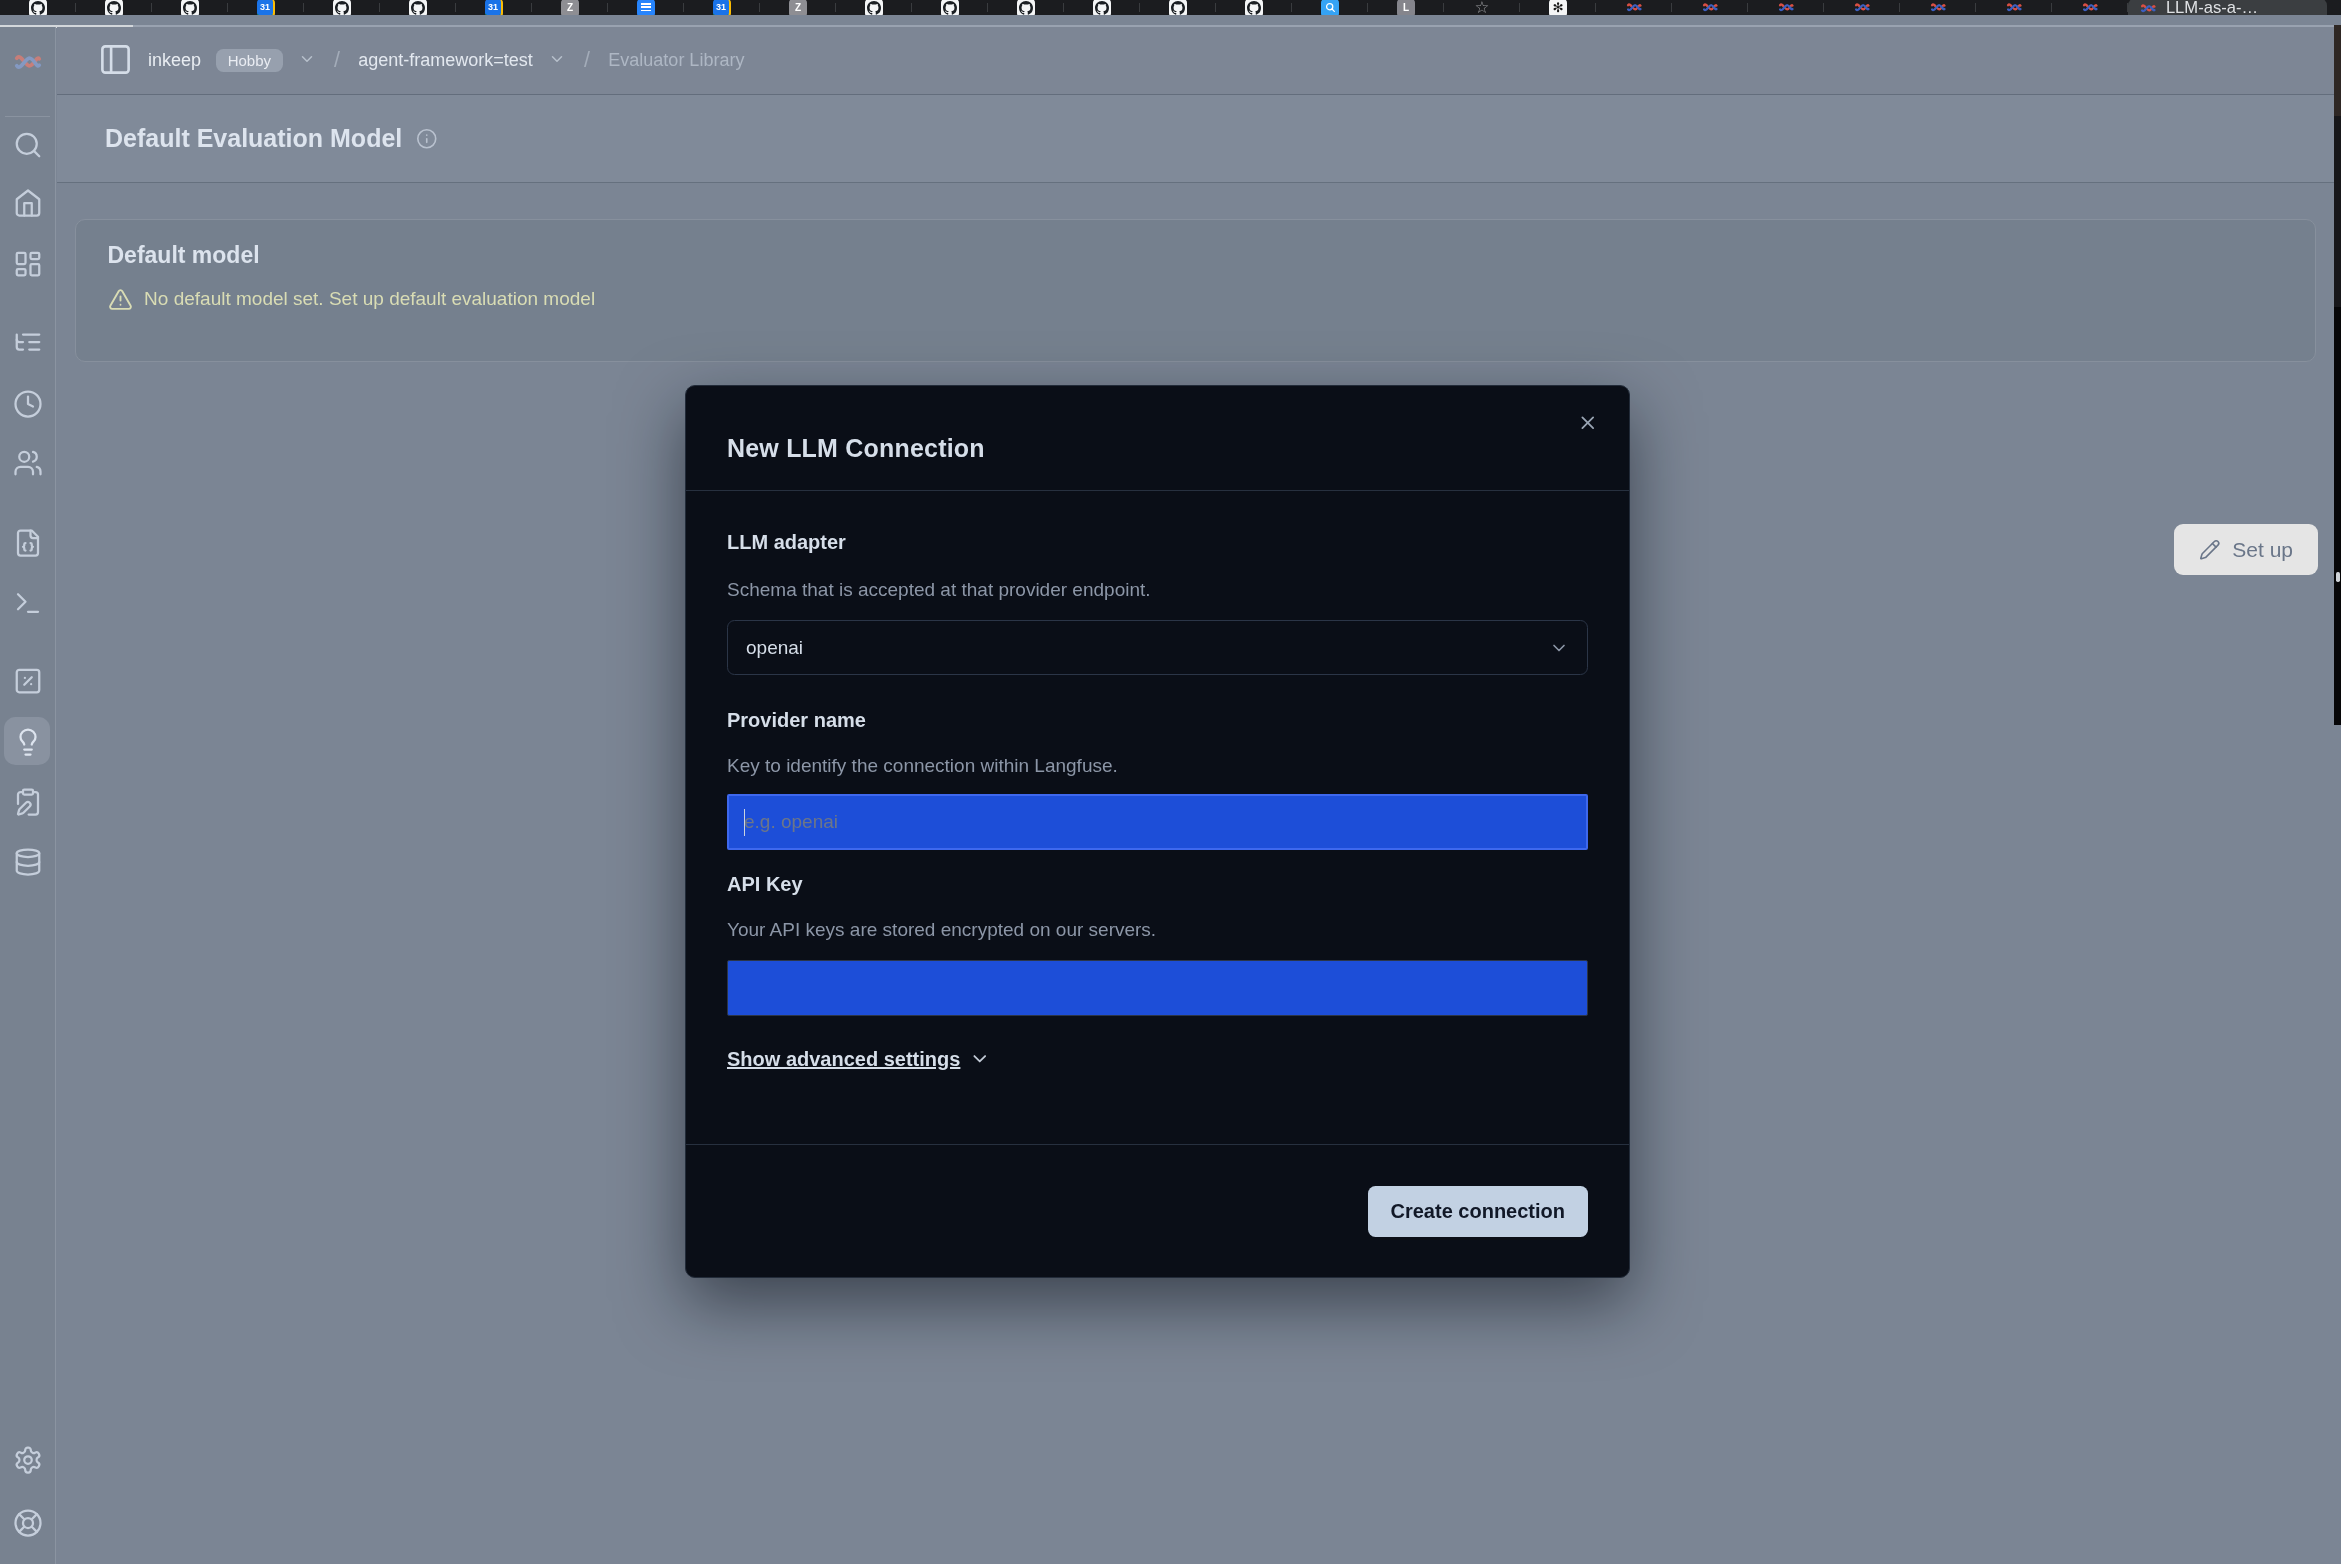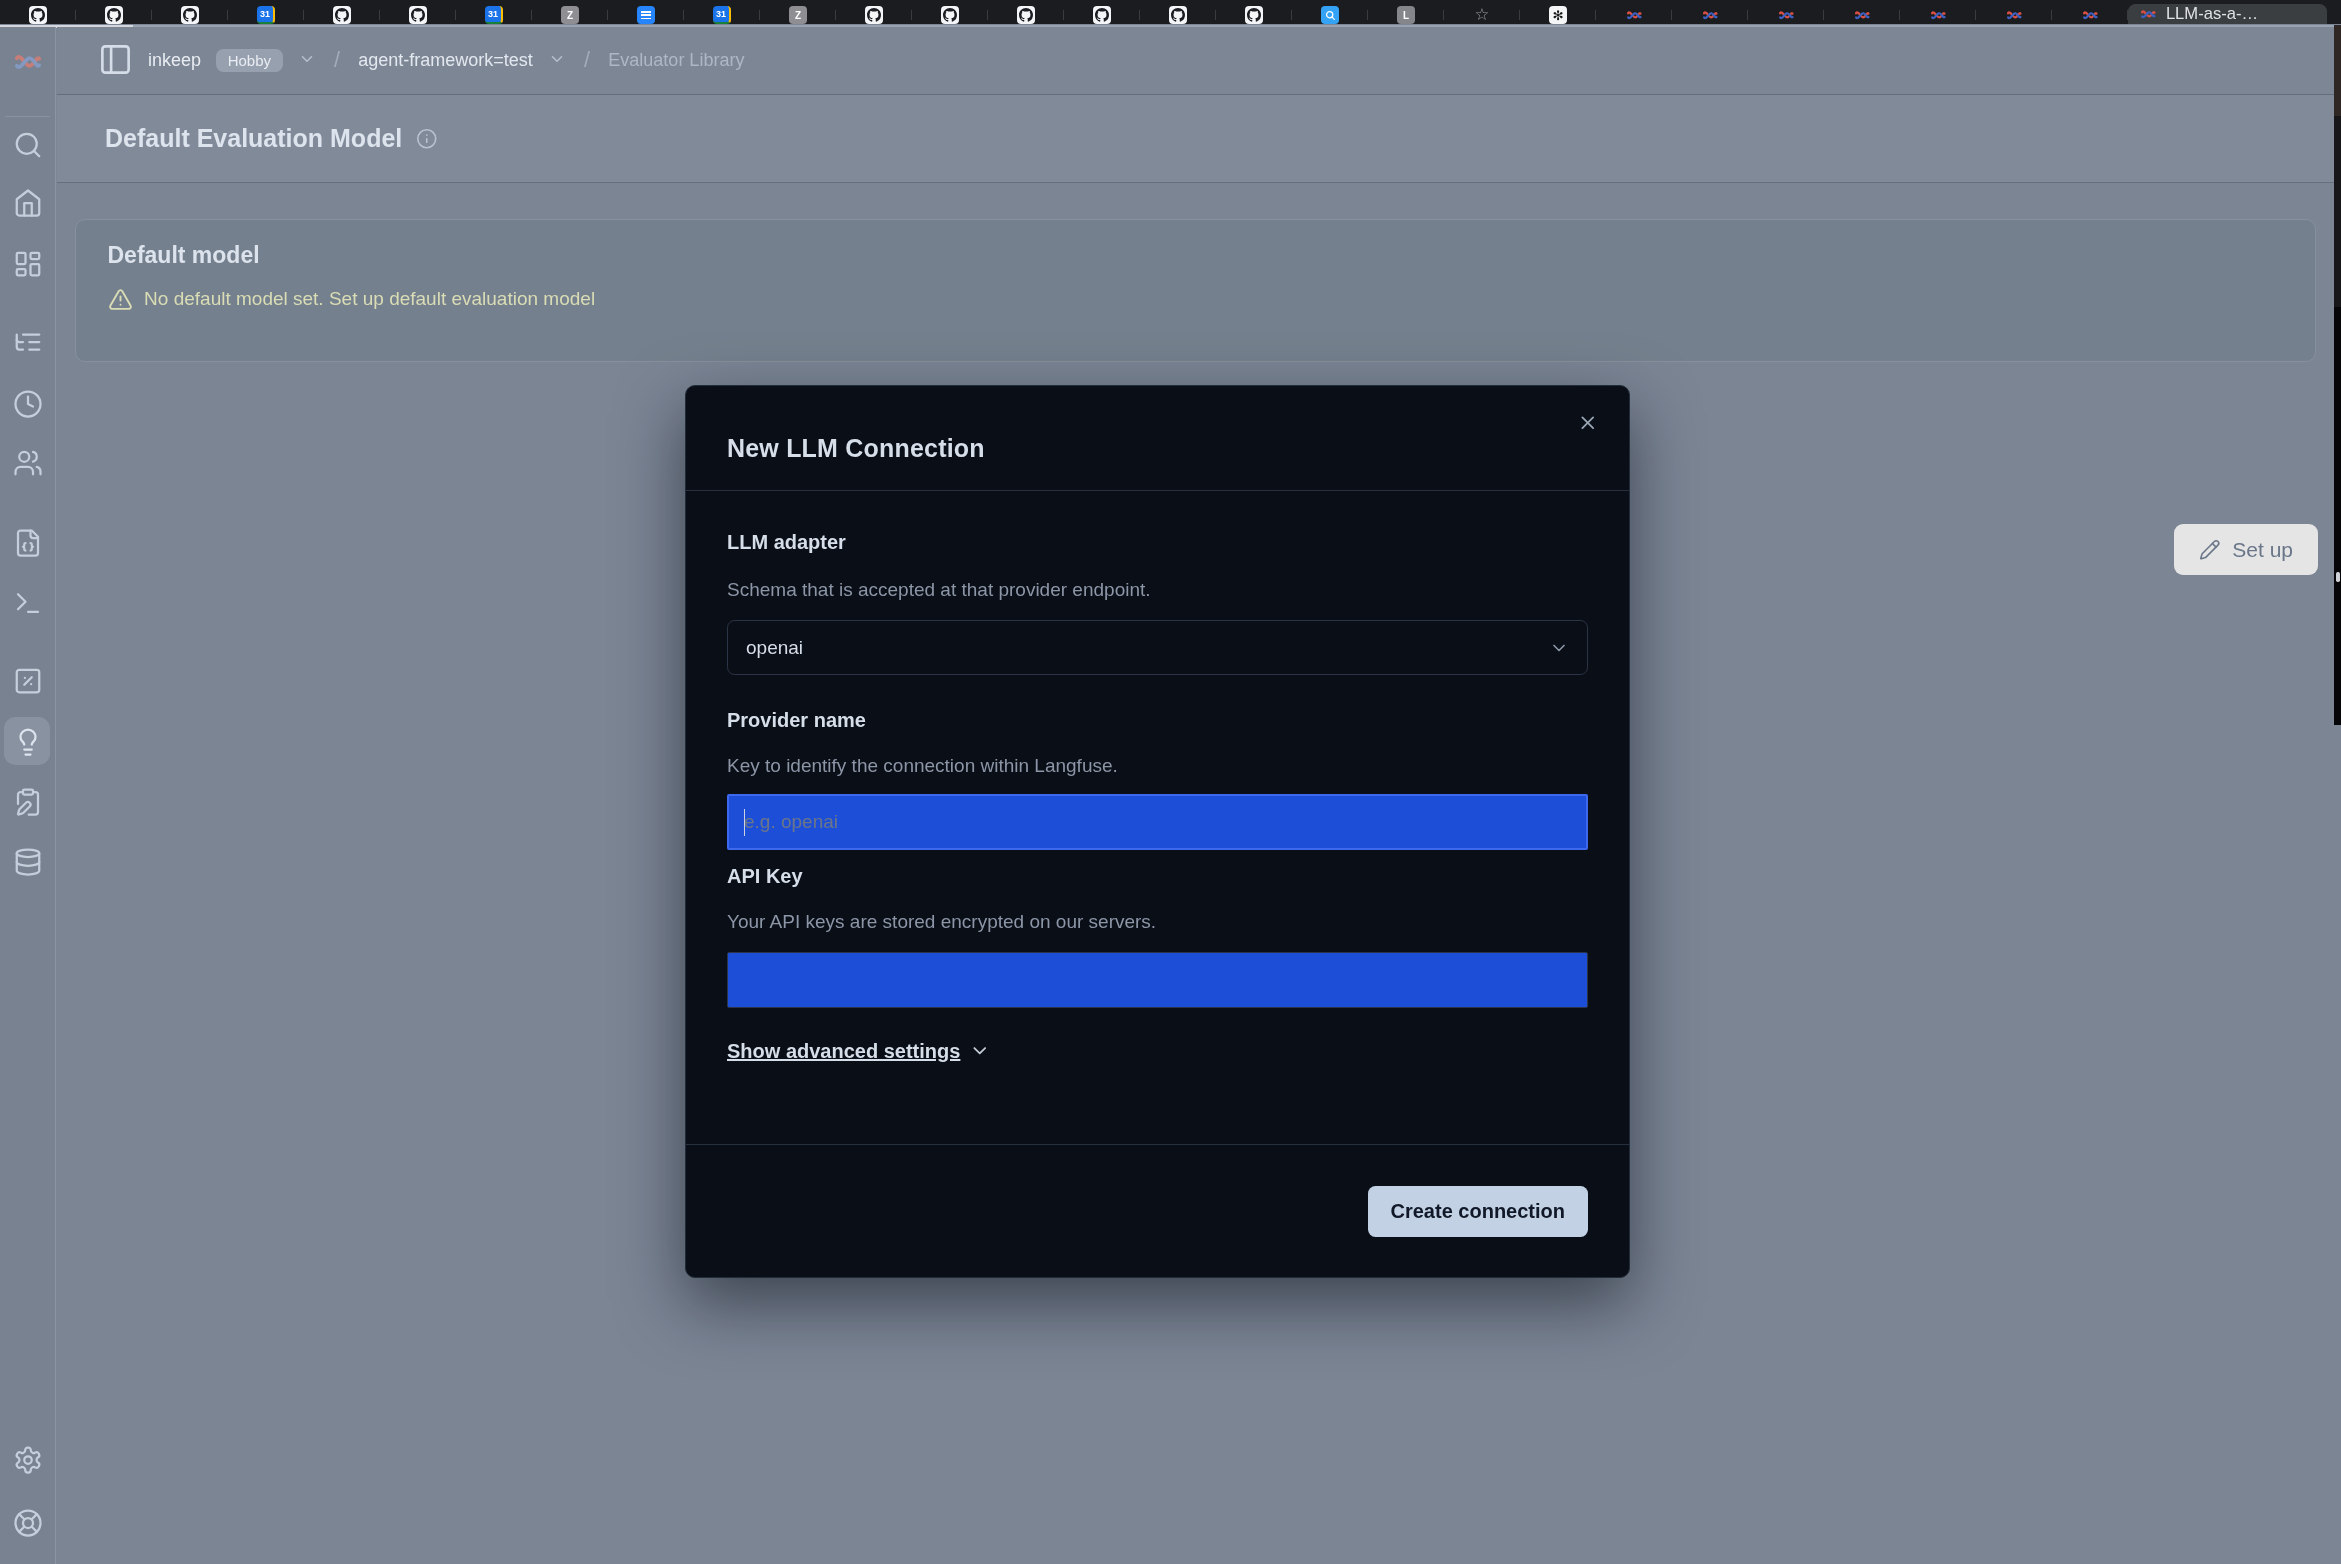--- a/index.html
+++ b/index.html
@@ -1,22 +1,22 @@
 <!DOCTYPE html>
 <html style="font-size:13.3px"><head>
 <meta charset="utf-8">
 <style>
   * { margin:0; padding:0; box-sizing:border-box; }
   html,body { width:2342px; height:1565px; overflow:hidden;
     font-family:"Liberation Sans", sans-serif; background:#7b8594; }
   .screen { position:relative; width:2342px; height:1565px; }
 
   
-  .tabstrip { position:absolute; left:0; top:0; width:2342px; height:24px;
-    background:#1b1c1f; display:flex; align-items:flex-end; overflow:hidden; }
+  .tabstrip { position:absolute; left:0; top:0; width:2342px; height:15px;
+    background:#1b1c1f; display:flex; align-items:center; overflow:hidden; }
   .tabs { display:flex; }
   .tab { width:76px; display:flex; align-items:center; justify-content:center;
     position:relative; }
   .tab::after { content:""; position:absolute; right:0; top:4.1px; bottom:4.1px;
     width:0.8px; background:#3a3c3f; }
   .fav { width:18px; height:18px; border-radius:4.1px; display:flex;
     align-items:center; justify-content:center; font-size:10px; font-weight:700;
     overflow:hidden; flex:none; }
   .fav svg { display:block; }
   .fav.gh { background:#f4f5f6; }
@@ -122,21 +122,21 @@
   .f-desc.m2 { margin-top:23px; }
   .text-input { margin-top:18px; height:56px; width:100%; background:#1d4ed8;
     border:0.8px solid #2b3547; border-radius:2px; padding:0 16.6px; font-size:19px;
     color:#d6dee9; font-family:inherit; outline:none; }
   .input-wrap { position:relative; }
   .text-input.focused { border:2.5px solid #3e68ee; padding:0 15px; }
   .text-input.focused::placeholder { color:#6c7689; }
   .text-input::placeholder { color:#6c7689; }
   .caret { position:absolute; left:16.6px; top:33px; width:1.7px; height:26.5px;
     background:#cbd4e0; }
-  .f-label.m3 { margin-top:16px; }
+  .f-label.m3 { margin-top:24px; }
   .input-api { margin-top:20px; }
   .advanced { margin-top:31.5px; display:flex; align-items:center; gap:8.3px;
     font-size:20px; font-weight:700; color:#d6dee9;text-decoration:underline; }
   .advanced svg { width:21.5px; height:21.5px; color:#c2cad6; }
   .modal-footer { position:absolute; left:0; right:0; bottom:0; height:133px;
     border-top:0.8px solid #27303f; }
   .submit-btn { position:absolute; right:41px; top:41px; height:51px;
     background:#c2d1e3; color:#111827; border:none; border-radius:7.5px;
     padding:0 23px; font-size:20px; font-weight:600; font-family:inherit; }
 </style>

